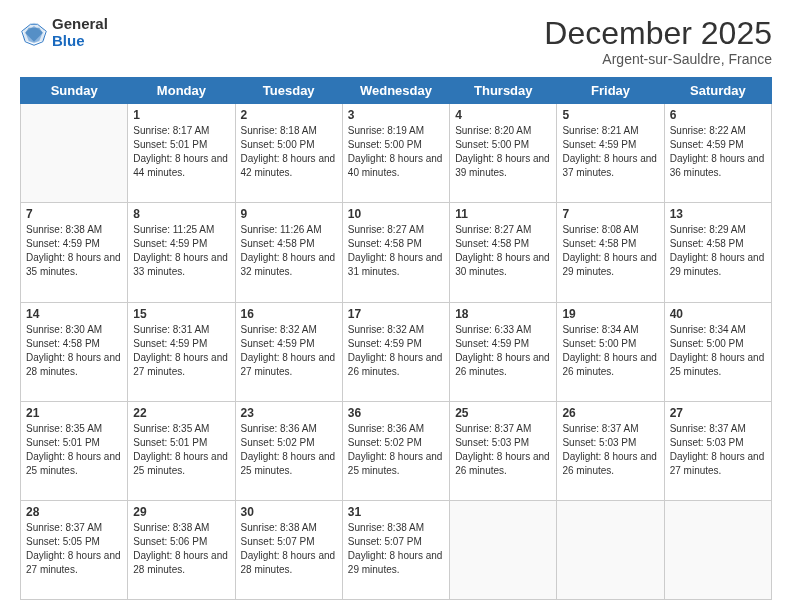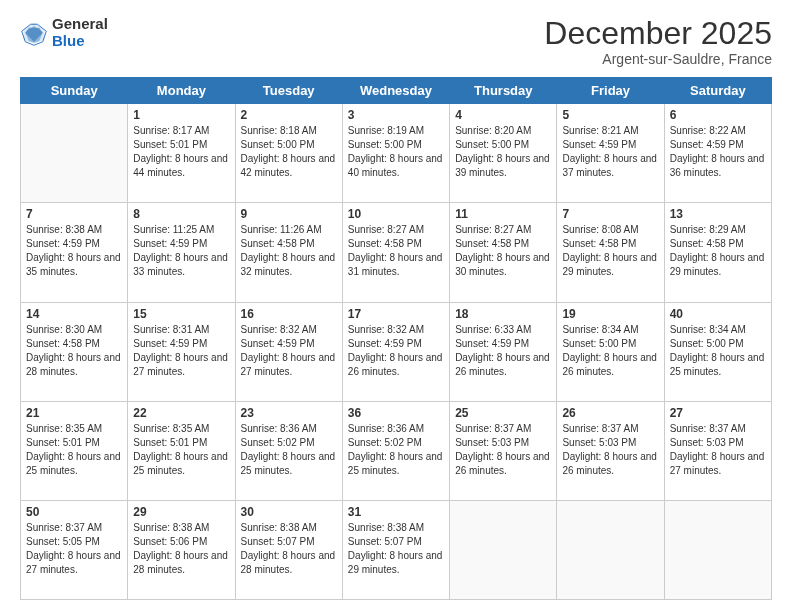--- a/index.html
+++ b/index.html
@@ -357,21 +357,21 @@
         <span class="day-num">27</span>
         <div class="day-info">
           <div>Sunrise: 8:37 AM</div>
           <div>Sunset: 5:03 PM</div>
           <div>Daylight: 8 hours and 27 minutes.</div>
         </div>
       </td>
         </tr>
         <tr>
           <td>
-        <span class="day-num">50</span>
+        <span class="day-num">28</span>
         <div class="day-info">
           <div>Sunrise: 8:37 AM</div>
           <div>Sunset: 5:05 PM</div>
           <div>Daylight: 8 hours and 27 minutes.</div>
         </div>
       </td>
           <td>
         <span class="day-num">29</span>
         <div class="day-info">
           <div>Sunrise: 8:38 AM</div>

